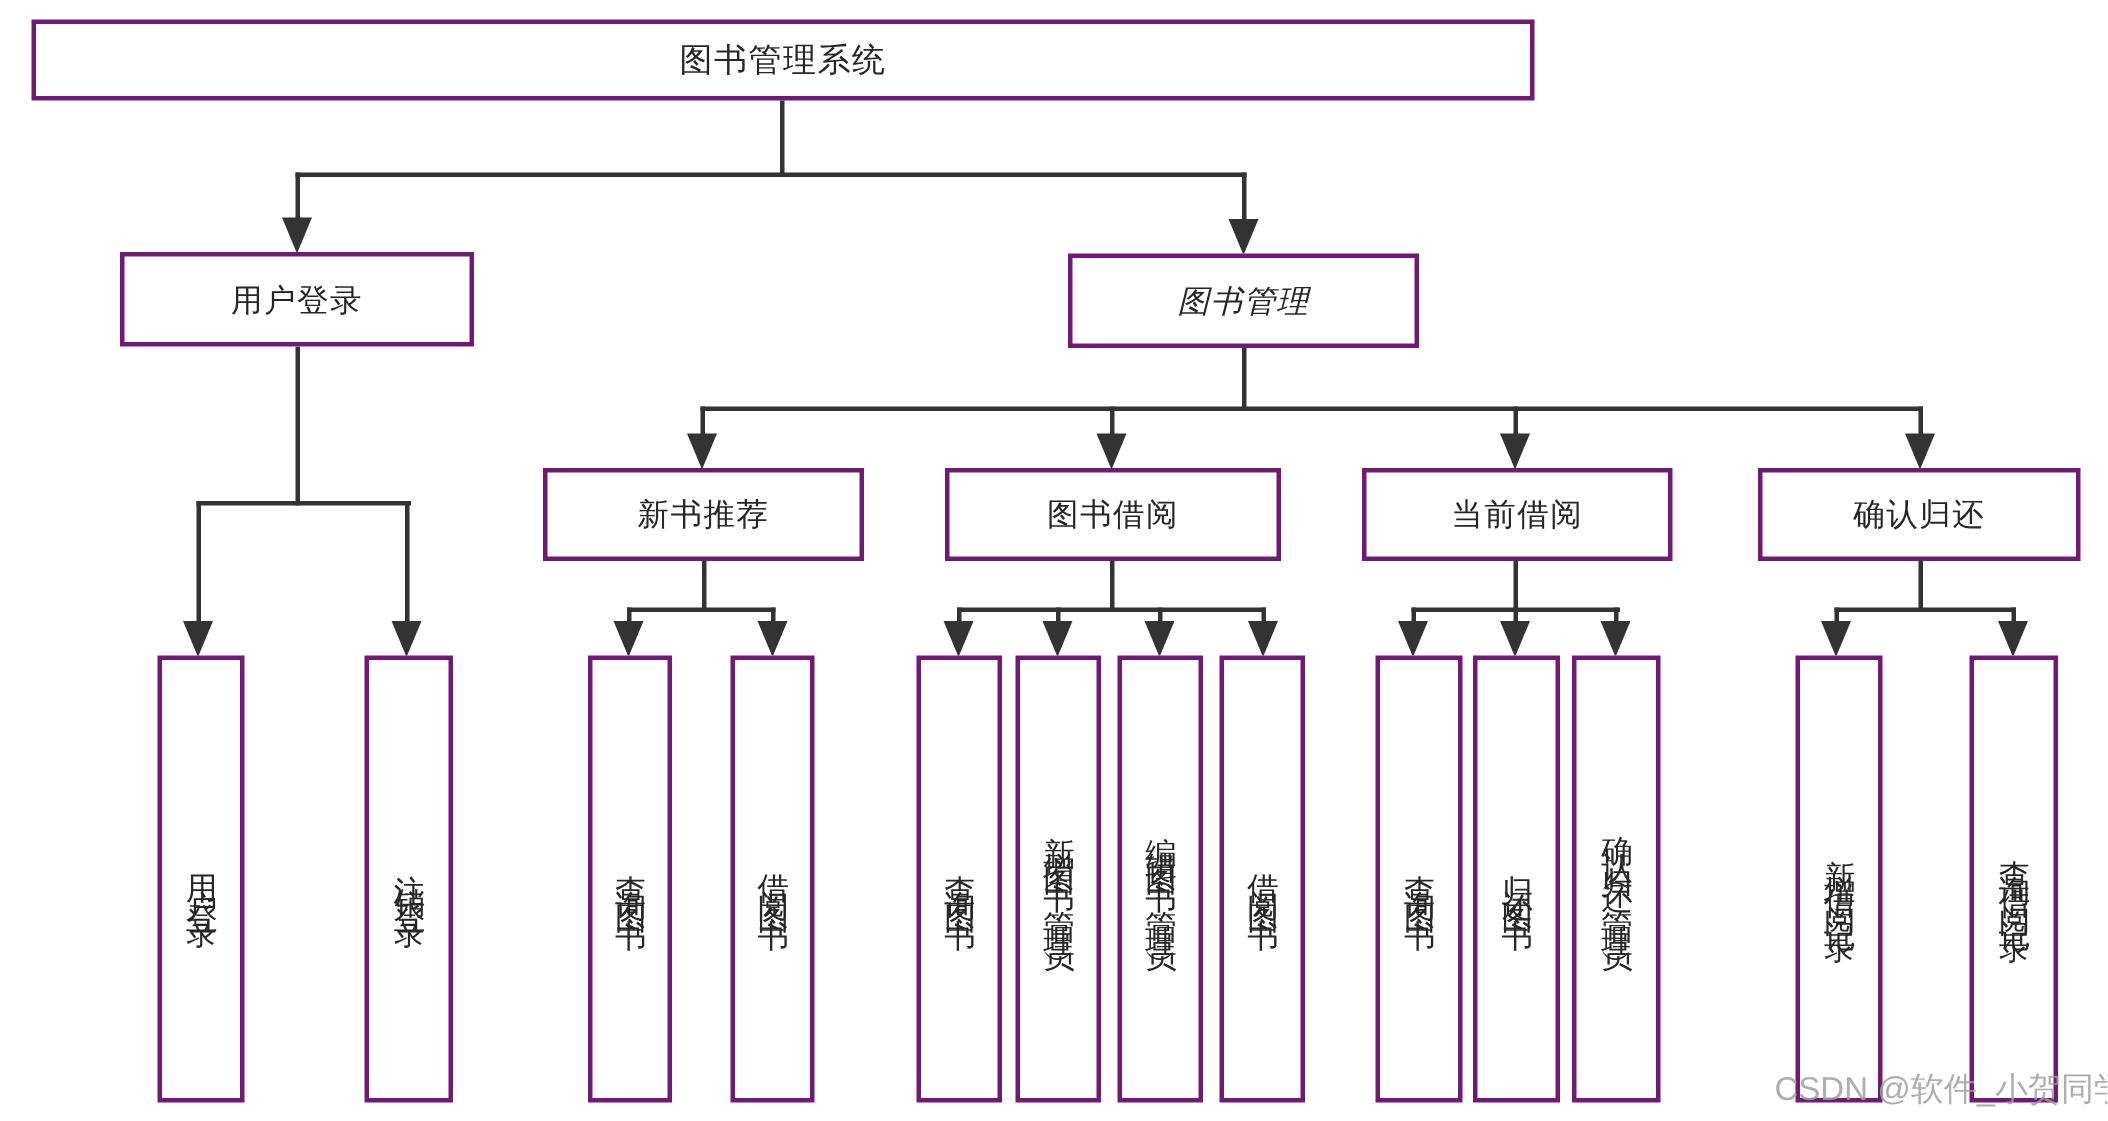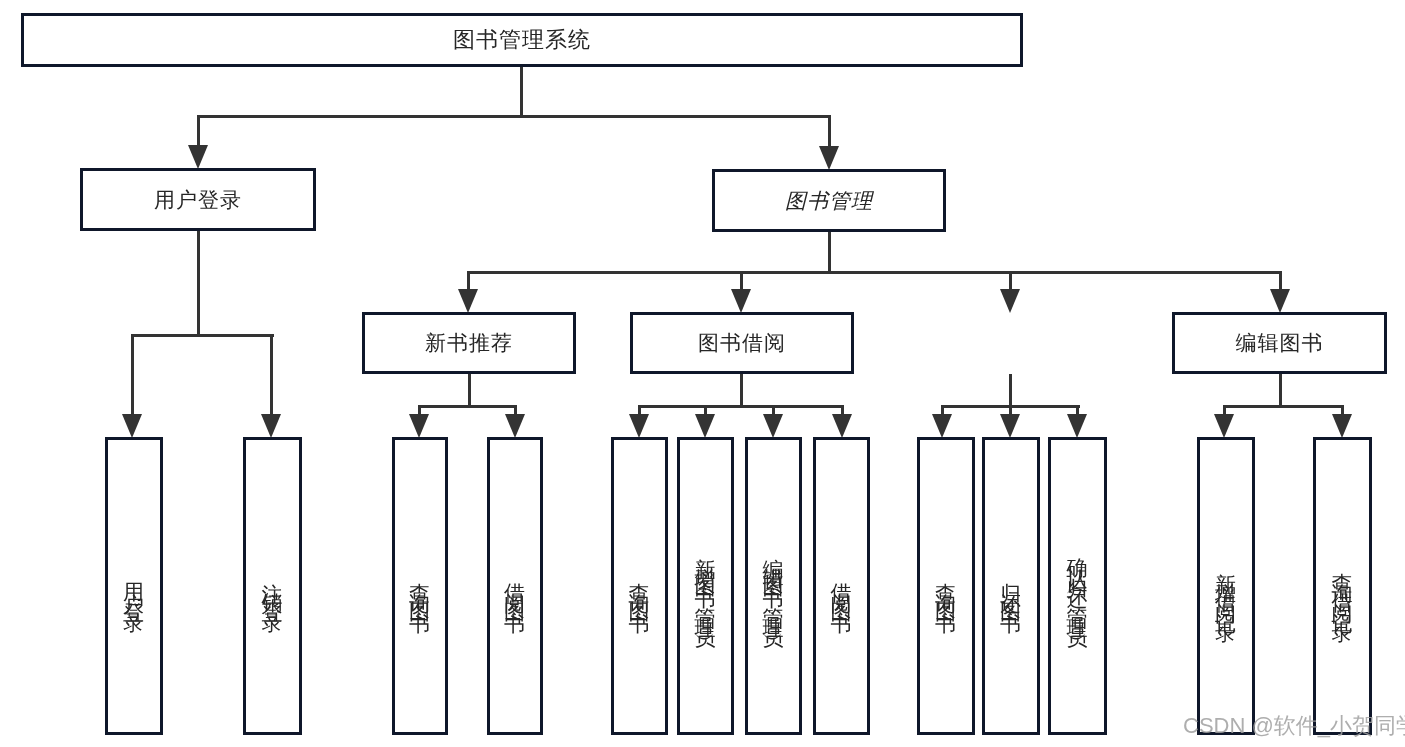--- a/index.html
+++ b/index.html
@@ -7,21 +7,21 @@
     position: relative;
     width: 1405px;
     height: 747px;
     background: #ffffff;
     font-family: "Liberation Sans", "DejaVu Sans", sans-serif;
     overflow: hidden;
   }
   .node {
     position: absolute;
     box-sizing: border-box;
-    border: 3px solid #0f172a;
+    border: 3px solid #701a75;
     background: #ffffff;
     display: flex;
     align-items: center;
     justify-content: center;
     color: #262626;
   }
   .node.h span {
     font-size: 21px;
     letter-spacing: 1px;
     white-space: nowrap;
@@ -140,23 +140,26 @@
   </div>
 
   <div class="node h" style="left:362px; top:312px; width:214px; height:62px;">
     <span>新书推荐</span>
   </div>
 
   <div class="node h" style="left:630px; top:312px; width:224px; height:62px;">
     <span>图书借阅</span>
   </div>
 
+  <div class="node h" style="left:908px; top:312px; width:207px; height:62px;">
+    <span>当前借阅</span>
+  </div>
 
   <div class="node h" style="left:1172px; top:312px; width:215px; height:62px;">
-    <span>编辑图书</span>
+    <span>确认归还</span>
   </div>
 
   <div class="node v" style="left:105px; top:437px; width:58px; height:298px;">
     <span>用户登录</span>
   </div>
   <div class="node v" style="left:243px; top:437px; width:59px; height:298px;">
     <span>注销登录</span>
   </div>
 
   <div class="node v" style="left:392px; top:437px; width:56px; height:298px;">

